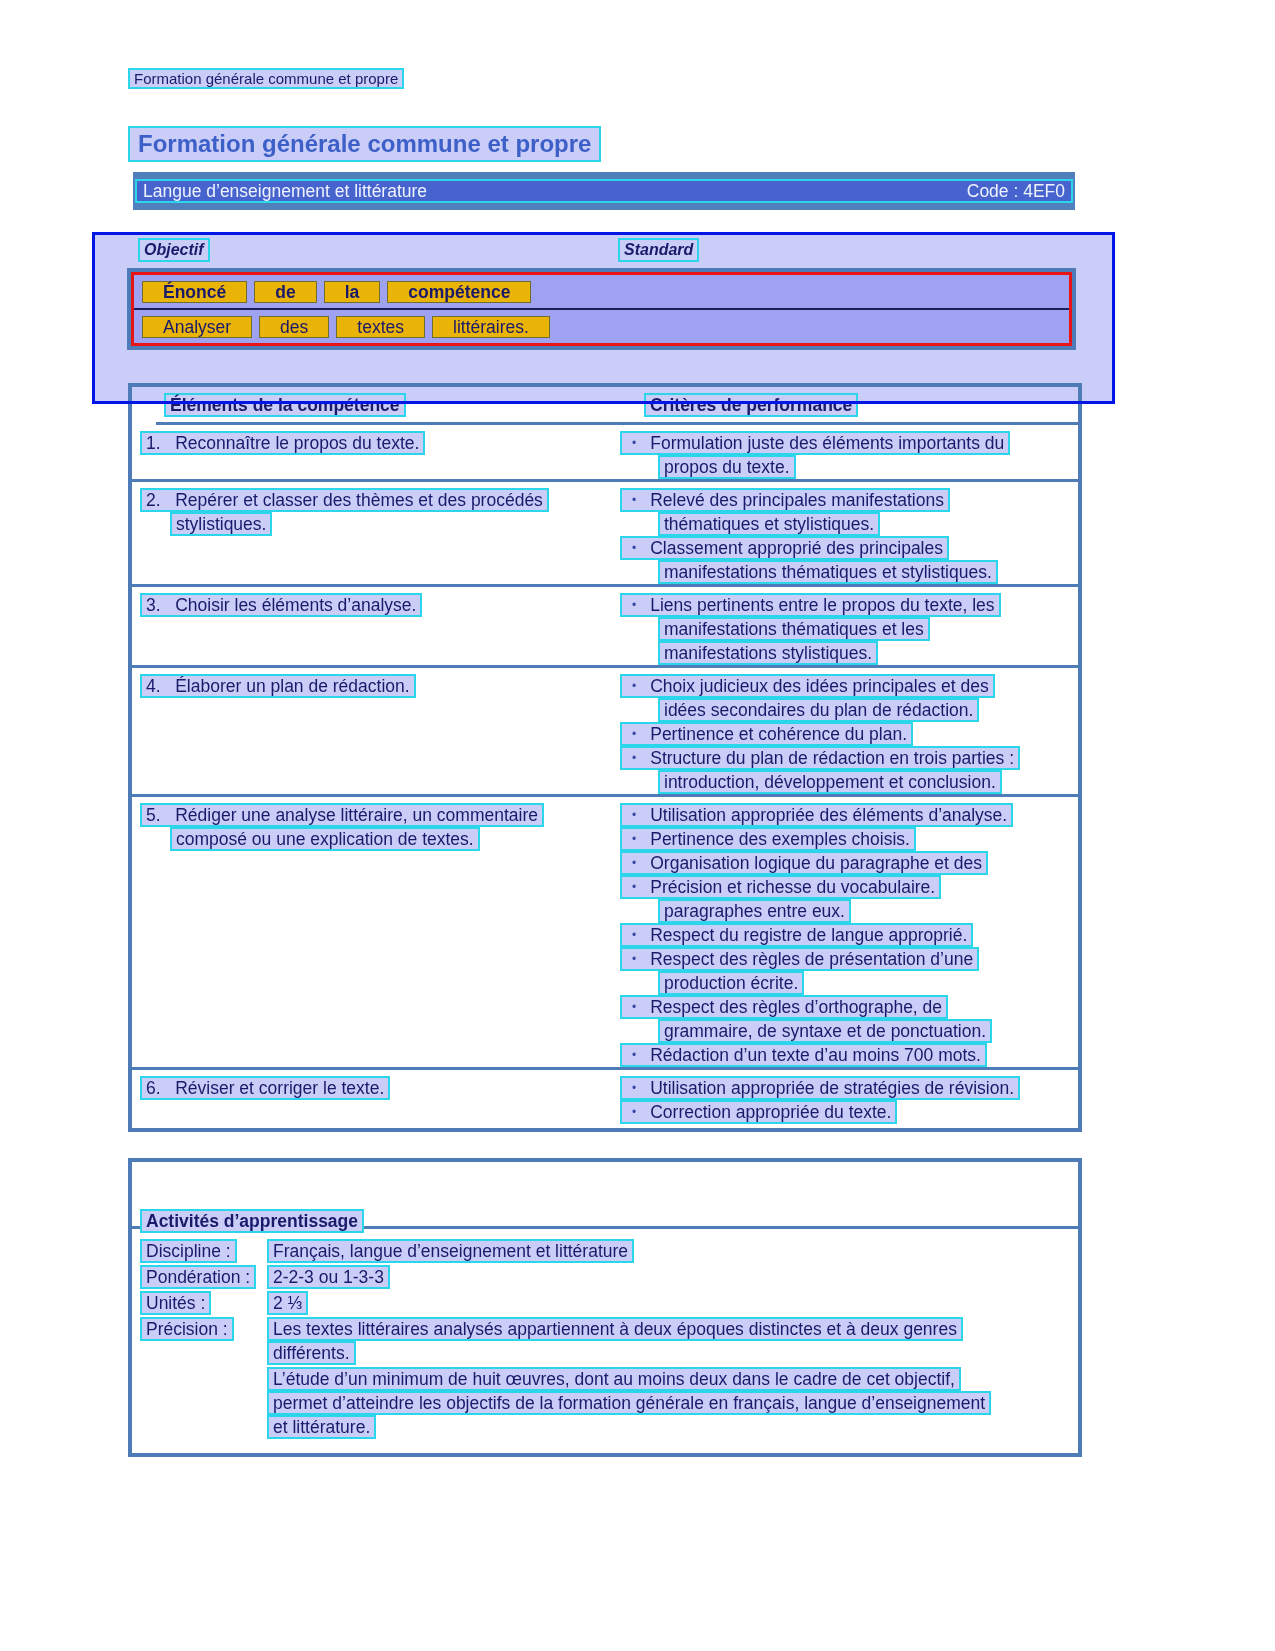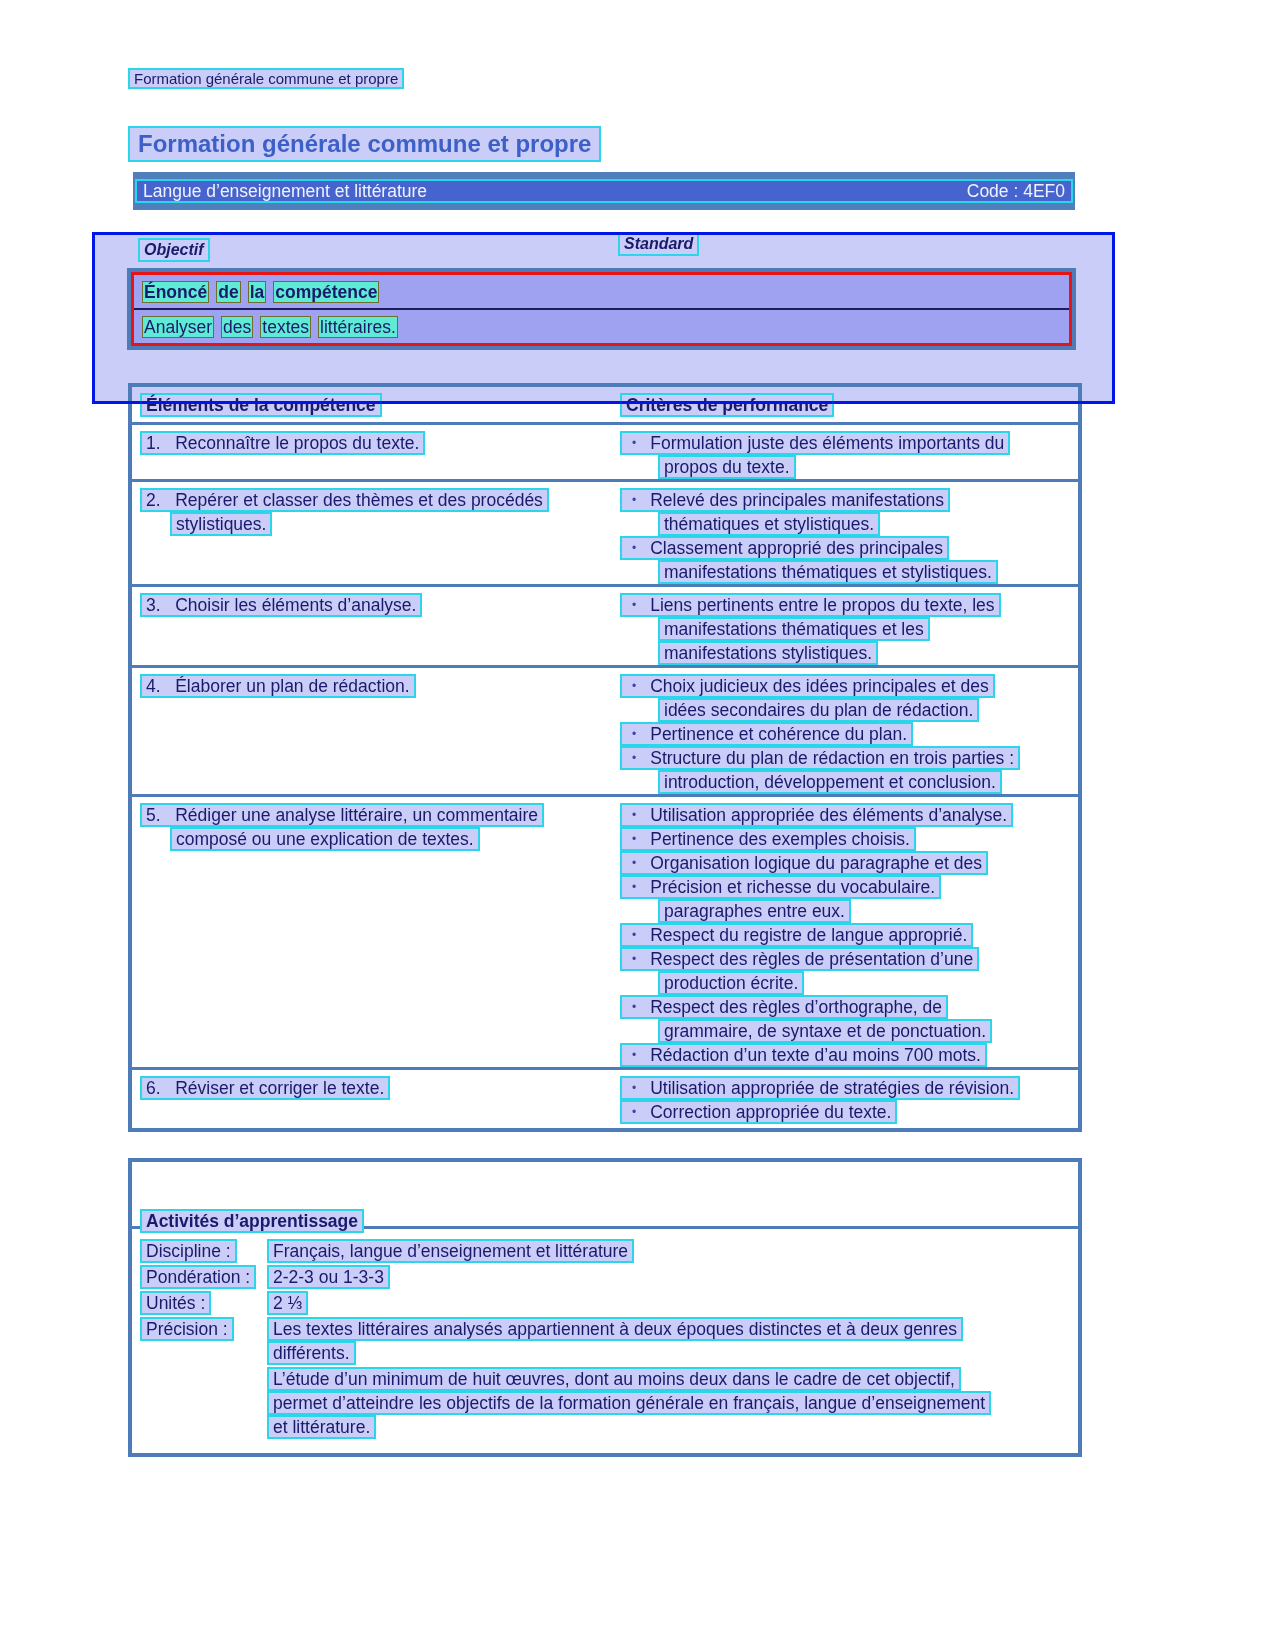--- a/index.html
+++ b/index.html
@@ -26,35 +26,35 @@
   .code-bar{position:absolute;left:133px;top:172px;width:942px;height:38px;background:#5080bc;}
   .code-bar-inner{position:absolute;left:2px;right:2px;top:7px;bottom:7px;background:#4763cd;
       border:2px solid #2bd5ea;display:flex;justify-content:space-between;align-items:center;
       padding:0 6px;color:#eef3ff;font-size:17.5px;}
 
   
   .overlay-fill{position:absolute;left:92px;top:232px;width:1023px;height:172px;background:#cacdf7;}
   .overlay-border{position:absolute;left:92px;top:232px;width:1023px;height:172px;
       border:3px solid #0016e6;box-sizing:border-box;z-index:10;pointer-events:none;}
   .objectif-label{position:absolute;left:138px;top:238px;}
-  .standard-label{position:absolute;left:618px;top:232px;}
+  .standard-label{position:absolute;left:618px;top:238px;}
   .objectif-label .hl,.standard-label .hl{font-size:16px;font-weight:bold;font-style:italic;}
 
   
   .enonce{position:absolute;left:131px;top:272px;width:941px;height:74px;background:#9fa1f1;
       border:3px solid #e81414;box-shadow:0 0 0 4px #4d7cb8;box-sizing:border-box;}
   .enonce-row{height:33px;display:flex;align-items:center;gap:7px;padding-left:8px;}
   .enonce-row.first{border-bottom:2px solid #1d1d5e;}
-  .enonce-word{display:inline-block;background:#5eead4;border:1px solid #6e6e2e;
-      padding:0 1px;font-size:17.5px;line-height:20px;white-space:nowrap;}
+  .enonce-word{display:inline-block;background:#eab308;border:1px solid #6e6e2e;
+      padding:0 20px;font-size:17.5px;line-height:20px;white-space:nowrap;}
 
   
   .comp-table{position:absolute;left:128px;top:383px;width:954px;border:4px solid #4d7cb8;
       box-sizing:border-box;background:transparent;}
-  .comp-header{display:flex;height:38px;padding-top:6px;border-bottom:3px solid #4d7cb8;box-sizing:border-box;}
+  .comp-header{display:flex;height:38px;padding-top:6px;border-bottom:3px solid #4d7cb8;box-sizing:border-box;margin-left:24px;}
   .col-left{width:480px;padding-left:8px;box-sizing:border-box;}
   .col-right{flex:1;padding-left:8px;box-sizing:border-box;}
   .comp-row{display:flex;border-bottom:3px solid #4d7cb8;padding-top:6px;}
   .comp-row:last-child{border-bottom:none;padding-bottom:4px;}
 
   
   .act-table{position:absolute;left:128px;top:1158px;width:954px;border:4px solid #4d7cb8;
       box-sizing:border-box;background:#ffffff;padding-bottom:12px;}
   .act-header{height:30px;padding:10px 0 0 8px;border-bottom:3px solid #4d7cb8;box-sizing:border-box;margin-top:37px;}
   .act-body{padding:10px 0 0 8px;}

